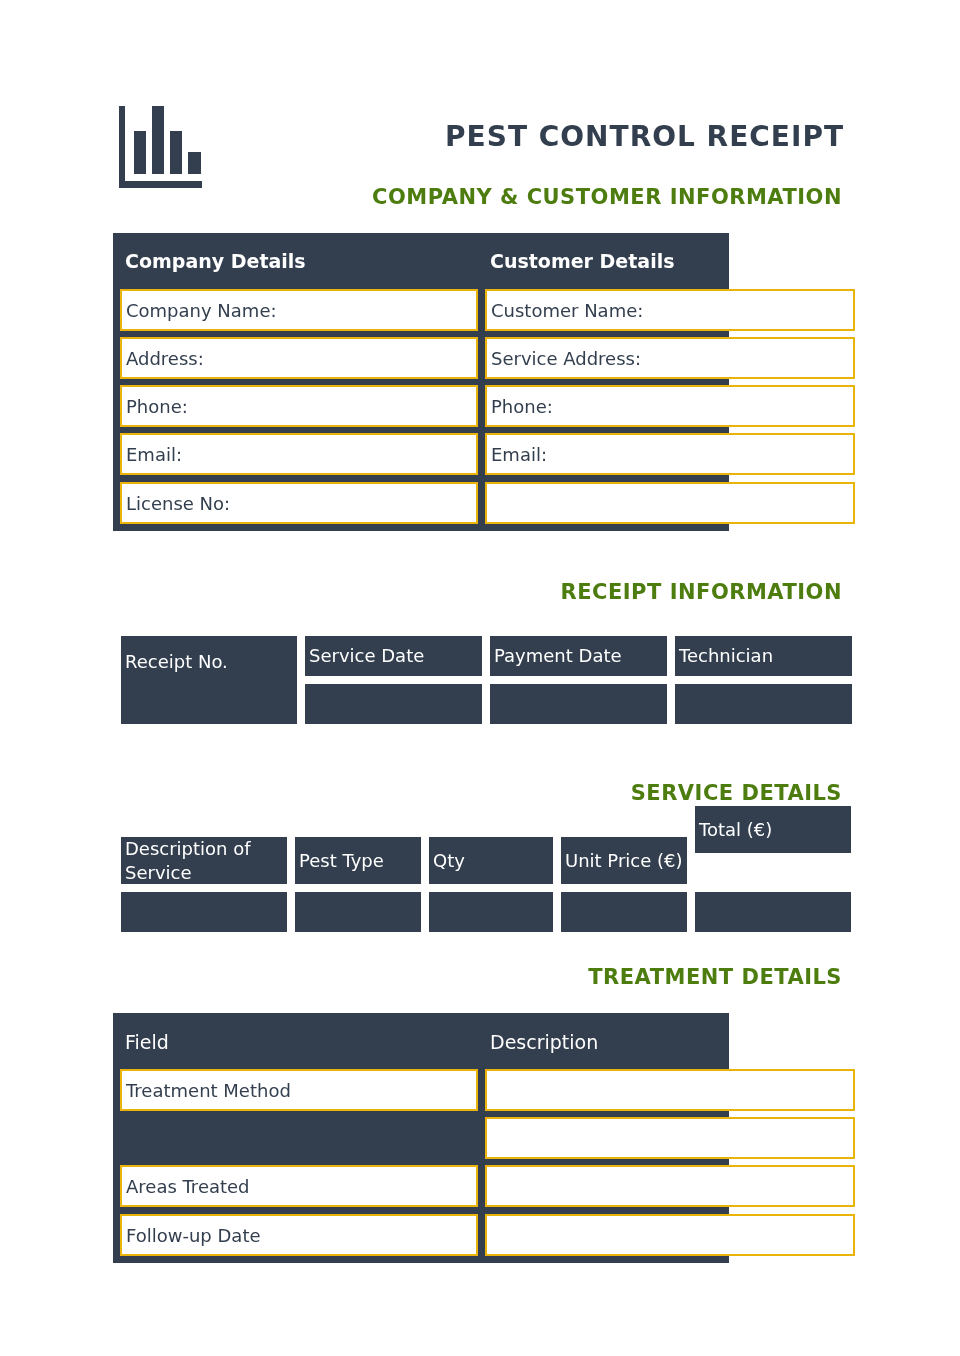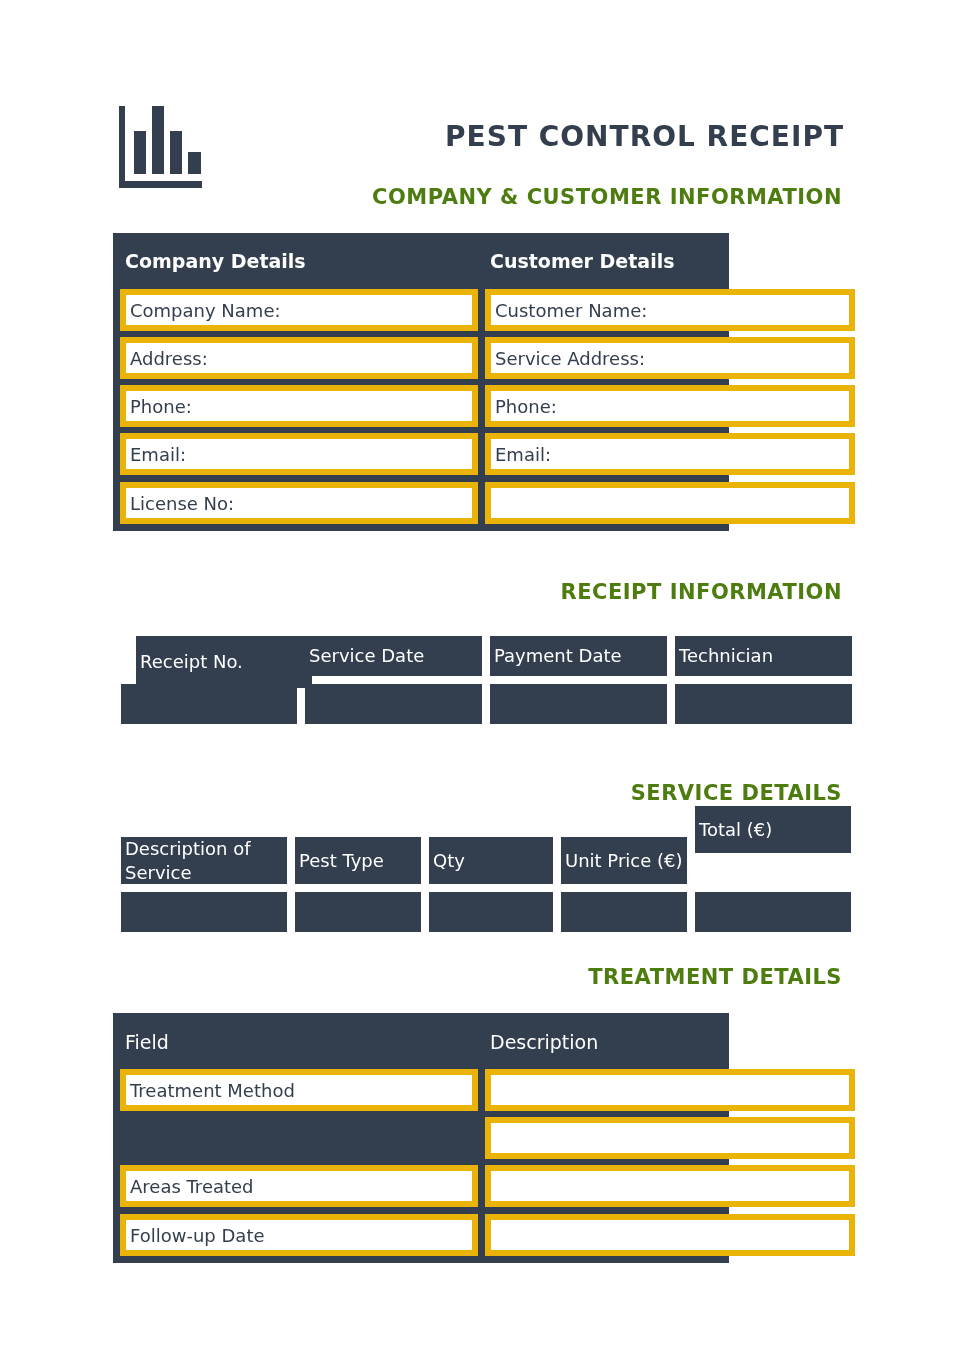--- a/index.html
+++ b/index.html
@@ -2,21 +2,21 @@
 <html><head>
 <meta charset="utf-8">
 <style>
   html, body { margin: 0; padding: 0; background: #ffffff; }
   body { width: 960px; height: 1356px; position: relative; font-family: "DejaVu Sans", sans-serif; color: #333f4e; overflow: hidden; }
   .logo { position: absolute; left: 118px; top: 104px; width: 86px; height: 86px; }
   .title { position: absolute; right: 100px; top: 104px; font-size: 28px; font-weight: bold; letter-spacing: 1px; color: #333f4e; margin: 16px; white-space: nowrap; }
   .section-heading { position: absolute; right: 118px; font-size: 21px; font-weight: bold; letter-spacing: 0.5px; color: #4d7c0f; margin: 0; white-space: nowrap; }
   .grid-table { position: absolute; left: 113px; width: 616px; background: #333f4e; }
   .gt-header { position: absolute; top: 0; color: #ffffff; font-size: 19px; }
-  .gt-cell { position: absolute; background: #ffffff; box-sizing: border-box; padding-left: 4px; font-size: 18px; color: #333f4e; display: flex; align-items: center; border: 6px solid #eab308; }
+  .gt-cell { position: absolute; background: #ffffff; box-sizing: border-box; padding-left: 4px; font-size: 18px; color: #333f4e; display: flex; align-items: center; border: 2px solid #eab308; }
   .box { position: absolute; background: #333f4e; color: #ffffff; font-size: 18px; box-sizing: border-box; padding-left: 4px; display: flex; align-items: center; line-height: 1.3; }
 </style>
 </head>
 <body>
 
 <svg class="logo" viewBox="118 104 86 86" width="86" height="86">
   <rect x="119" y="106" width="6" height="82" fill="#333f4e"></rect>
   <rect x="119" y="181" width="83" height="7" fill="#333f4e"></rect>
   <rect x="134" y="131" width="12" height="43" fill="#333f4e"></rect>
   <rect x="152" y="106" width="12" height="68" fill="#333f4e"></rect>
@@ -63,21 +63,21 @@
   <div class="gt-cell" style="left:7px;top:249px;width:358px;height:42px">
       <span>License No:</span>
     </div>
   <div class="gt-cell" style="left:372px;top:249px;width:370px;height:42px">
       <span></span>
     </div>
 </div>
 
 <h2 class="section-heading" style="top:580px">RECEIPT INFORMATION</h2>
 
-<div class="box" style="left:136px;top:636px;width:176px;height:52px">Receipt No.</div>
+<div class="box" style="left:121px;top:636px;width:176px;height:52px">Receipt No.</div>
 <div class="box" style="left:305px;top:636px;width:177px;height:40px">Service Date</div>
 <div class="box" style="left:490px;top:636px;width:177px;height:40px">Payment Date</div>
 <div class="box" style="left:675px;top:636px;width:177px;height:40px">Technician</div>
 
 <div class="box" style="left:121px;top:684px;width:176px;height:40px"></div>
 <div class="box" style="left:305px;top:684px;width:177px;height:40px"></div>
 <div class="box" style="left:490px;top:684px;width:177px;height:40px"></div>
 <div class="box" style="left:675px;top:684px;width:177px;height:40px"></div>
 
 <h2 class="section-heading" style="top:781px">SERVICE DETAILS</h2>

